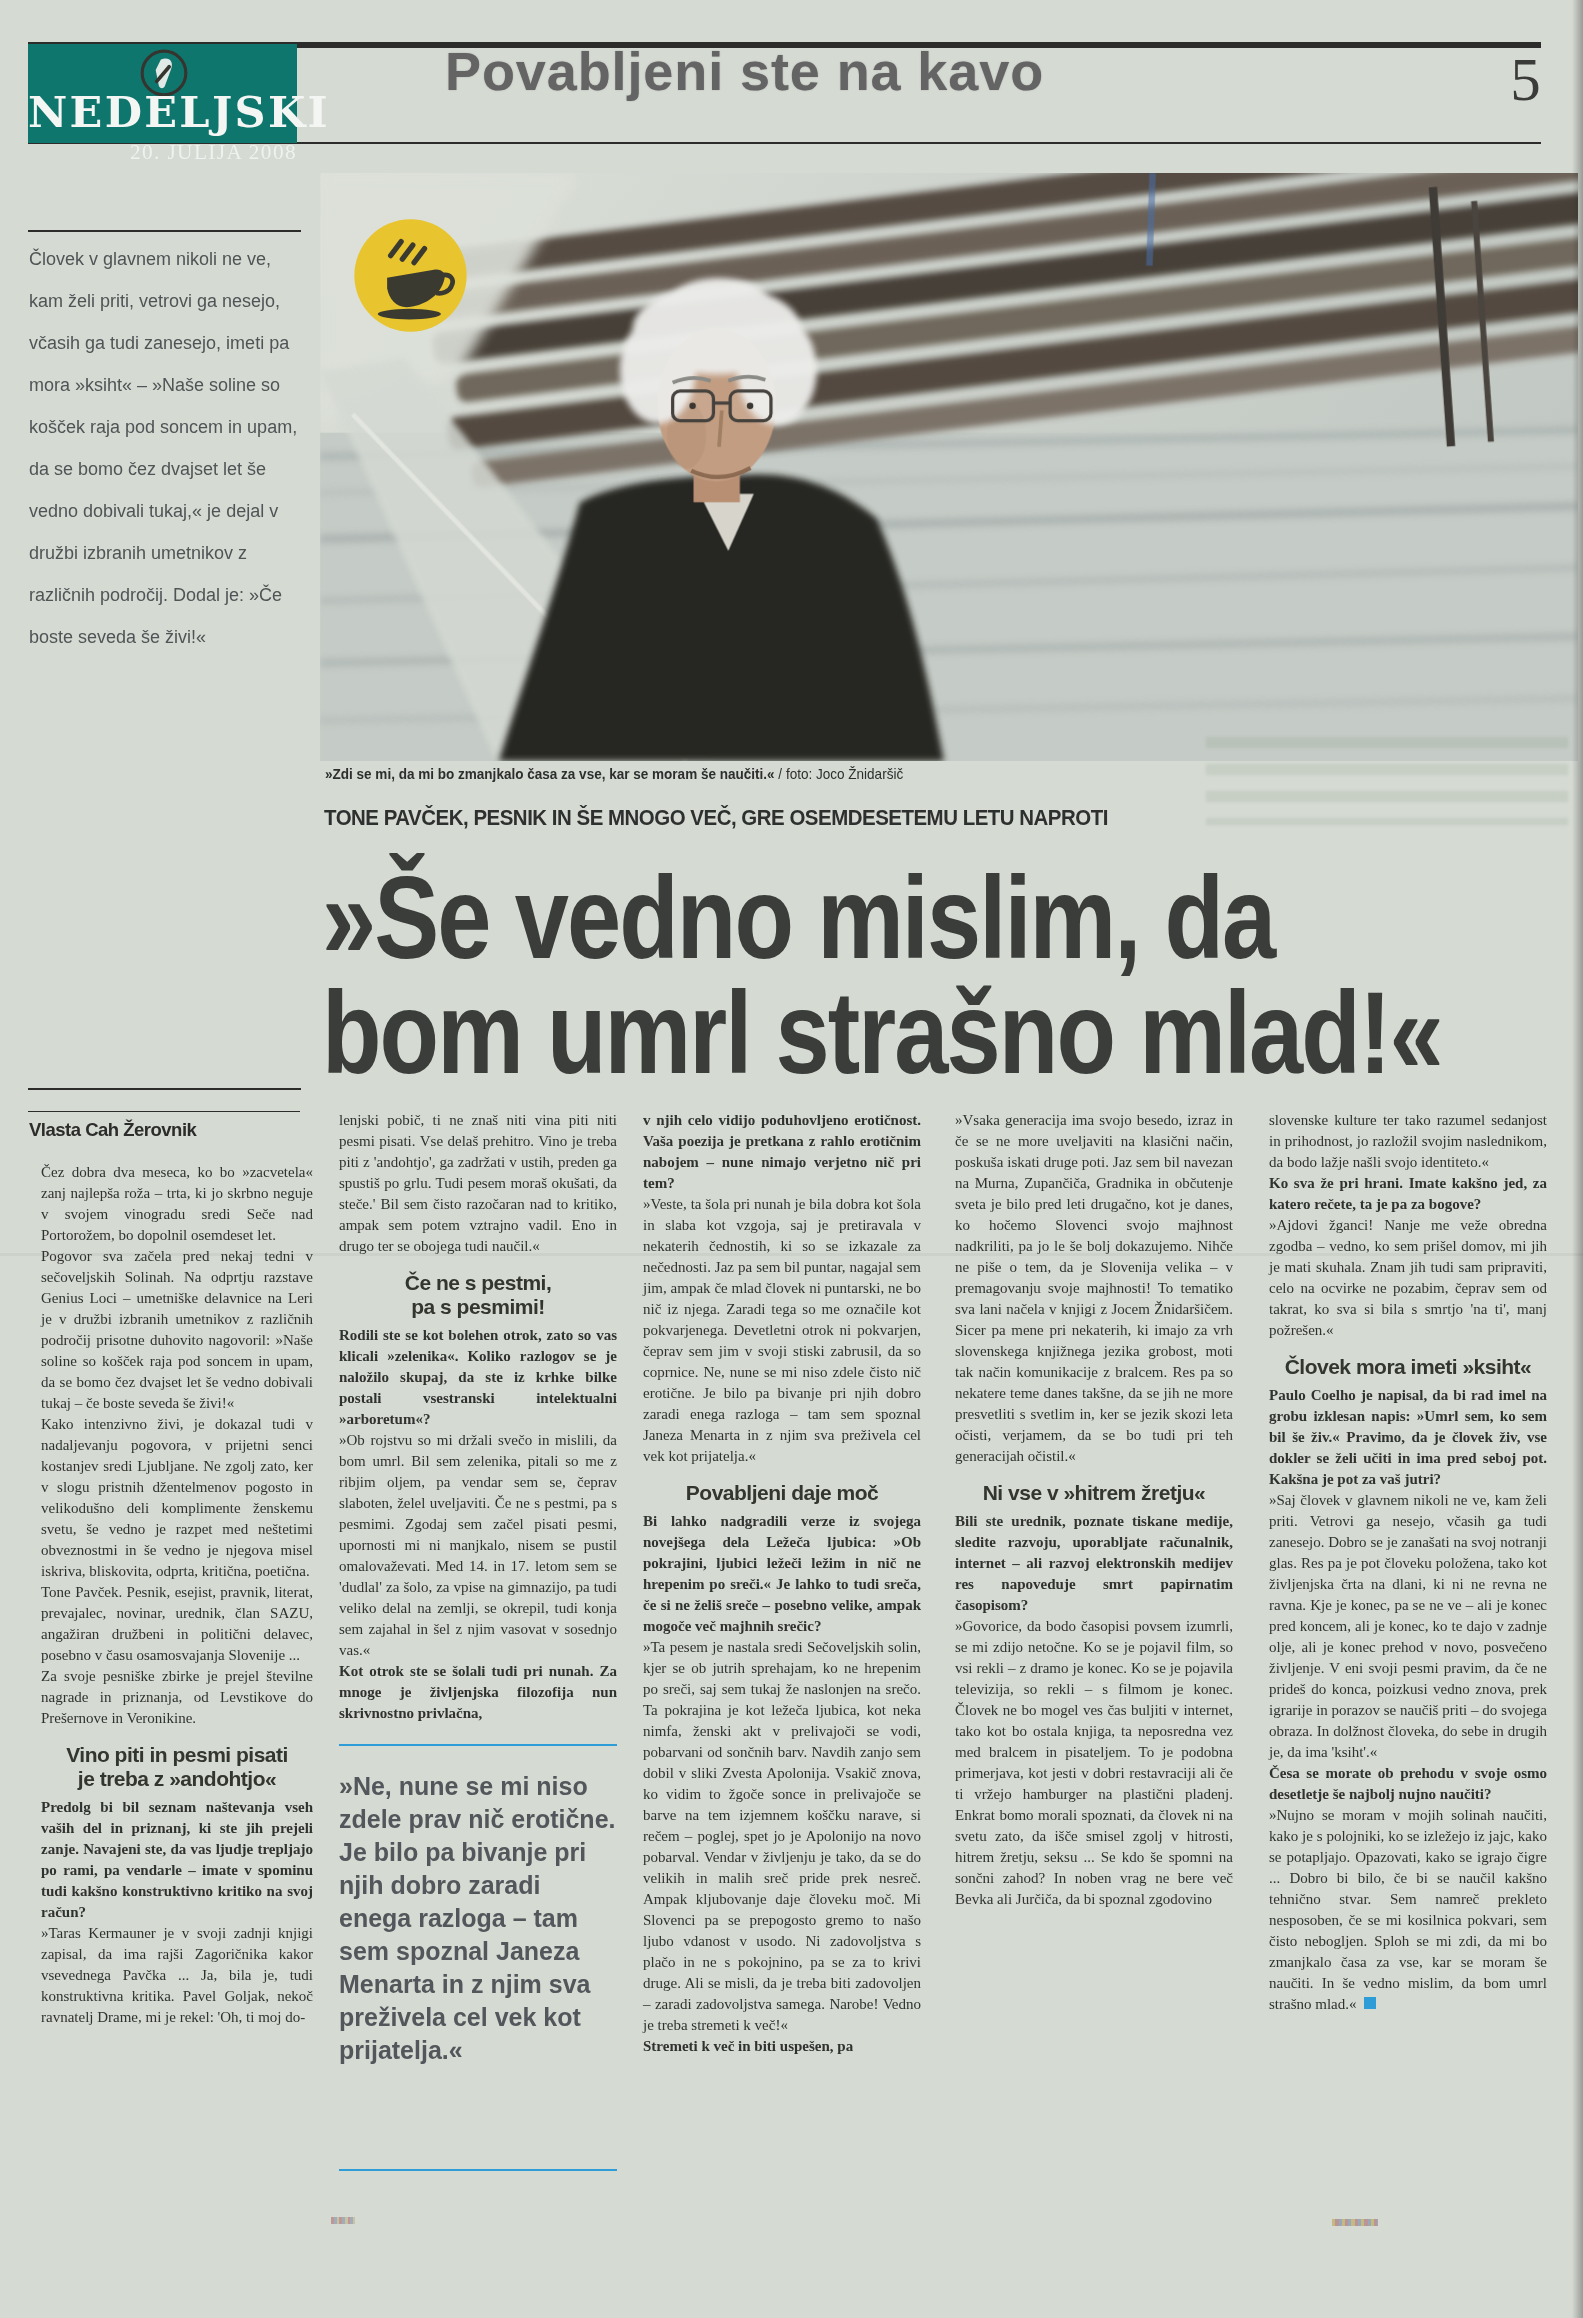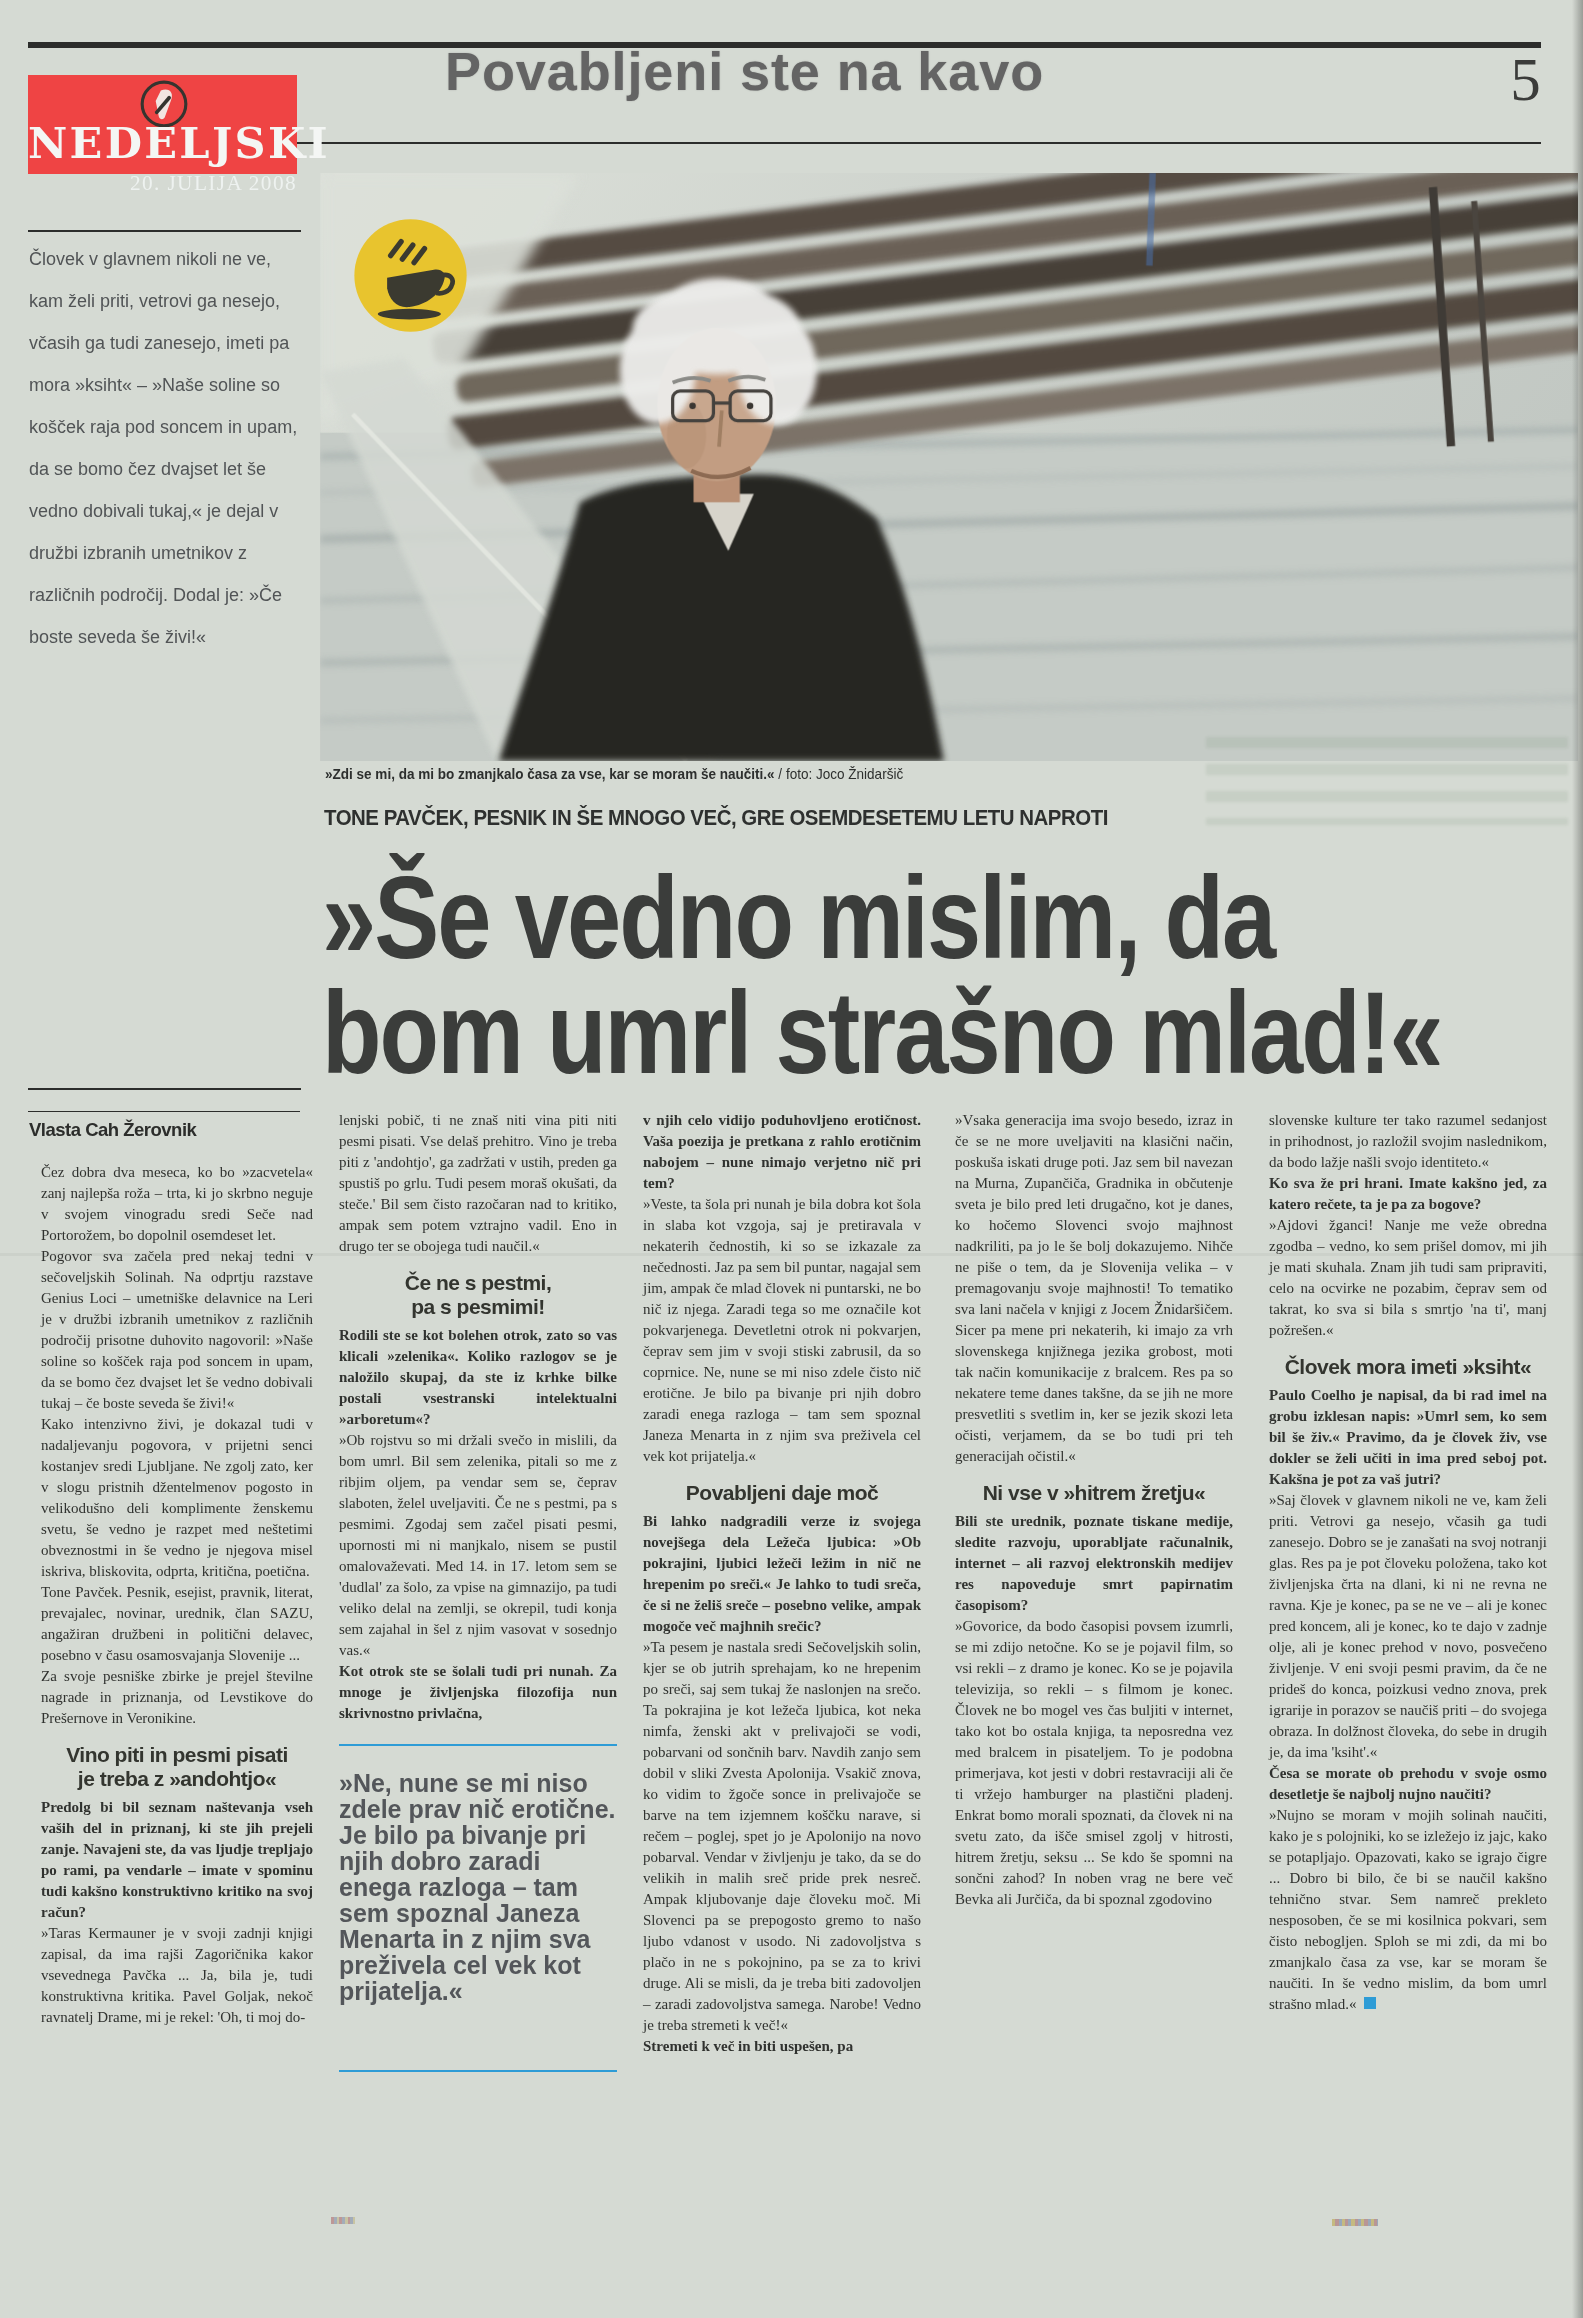--- a/index.html
+++ b/index.html
@@ -1,21 +1,21 @@
 <!DOCTYPE html>
 <html style="font-size:7.4px"><head>
 <meta charset="utf-8">
 <style>
   html,body{margin:0;padding:0;background:#9a9a94;}
   .page{position:relative;width:1583px;height:2371px;background:#d5dad3;overflow:hidden;
         font-family:"Liberation Serif",serif;color:#2f3130;}
   .rule{position:absolute;background:#2c2d2b;}
 
   
-  .logo-box{position:absolute;left:28px;top:44px;width:269px;height:99px;background:#ef4444;margin-top:31px;}
+  .logo-box{position:absolute;left:28px;top:44px;width:269px;height:99px;background:#0f766e;}
   .logo-title{position:absolute;left:0;top:43px;width:100%;text-align:center;
       font-family:"DejaVu Serif","Liberation Serif",serif;font-weight:bold;font-size:43px;
       color:#f4f6f4;letter-spacing:2.3px;}
   .logo-date{position:absolute;left:0;top:96px;width:100%;text-align:right;
       font-family:"Liberation Serif",serif;font-size:21.3px;color:#eef2f0;letter-spacing:1.4px;}
   .logo-icon{position:absolute;left:110px;top:2.8px;width:52px;height:52px;}
   .section-title{position:absolute;left:445px;top:40px;width:696px;text-align:left;
       font-family:"Liberation Sans",sans-serif;font-weight:bold;font-size:54px;color:#646464;
       letter-spacing:0.9px;text-shadow:0 0 1.4px rgba(90,90,90,.45);}
   .page-number{position:absolute;left:1484px;top:45px;width:83px;text-align:center;
@@ -50,22 +50,22 @@
       font-size:15px;line-height:21px;color:#30322f;}
   .col[data-col="0"]{left:41px;width:272px;top:1162px;}
   .col[data-col="1"]{left:331px;margin-left:8px;}
   .col[data-col="2"]{left:643px;}
   .col[data-col="3"]{left:955px;}
   .col[data-col="4"]{left:1269px;}
   .blk{margin:0;}
   .blk.q{font-weight:bold;}
   .blk.subhead{margin:14px 0 5.6px;font-family:"Liberation Sans",sans-serif;font-weight:bold;
       font-size:21px;line-height:24px;color:#33352f;text-align:center;letter-spacing:-0.5px;white-space:pre-line;}
-  .blk.pullquote{margin-top:20.4px;padding:24px 0 66px;border-top:2.8px solid #2e9cd6;border-bottom:2.8px solid #2e9cd6;
-      font-family:"Liberation Sans",sans-serif;font-weight:bold;font-size:25px;line-height:26px;
+  .blk.pullquote{margin-top:20.4px;padding:24px 0 102px;border-top:2.8px solid #2e9cd6;border-bottom:2.8px solid #2e9cd6;
+      font-family:"Liberation Sans",sans-serif;font-weight:bold;font-size:25px;line-height:33px;
       color:#53565a;text-align:left;letter-spacing:0;}
   .endmark{display:inline-block;width:12px;height:12px;background:#2e9cd6;margin-left:7.4px;}
 
   
   .mark-strip{position:absolute;height:12px;opacity:.85;}
   .mark-small-a{left:331px;top:2217px;width:24px;height:7.4px;
       background:repeating-linear-gradient(90deg,#b98c8c 0 2.8px,#9aa4b4 2.8px 5.6px,#c6c09a 5.6px 8.3px);}
   .mark-small-b{left:1332px;top:2219px;width:46px;height:7.4px;
       background:repeating-linear-gradient(90deg,#c2b472 0 3.2px,#b48a8a 3.2px 6.5px,#8e9fb6 6.5px 9.7px);}
   .crease{position:absolute;left:0;top:1253px;width:100%;height:2.8px;background:rgba(70,75,70,.06);}

